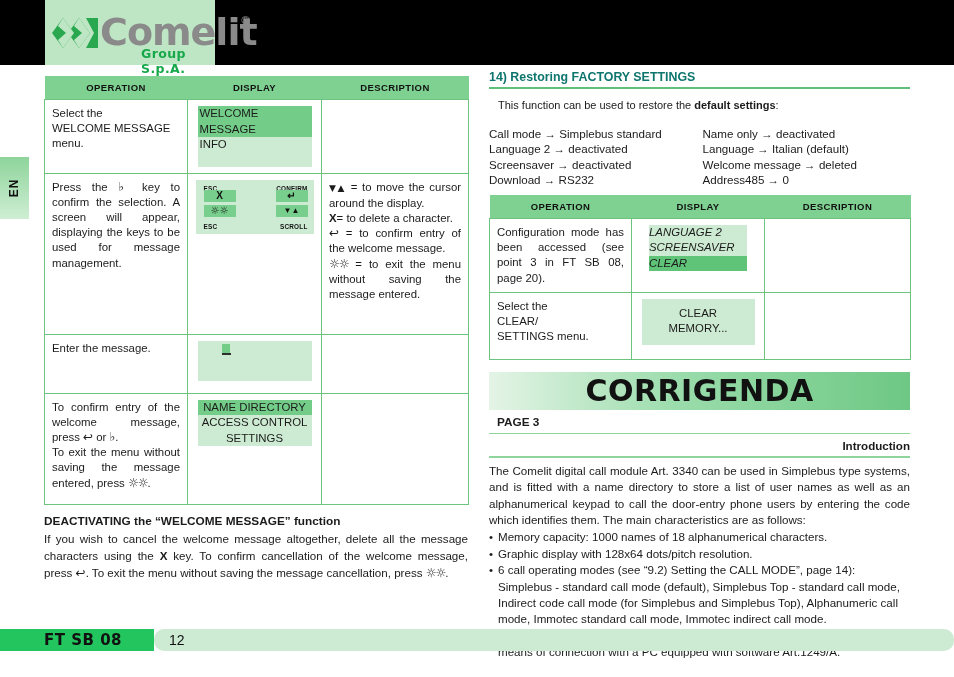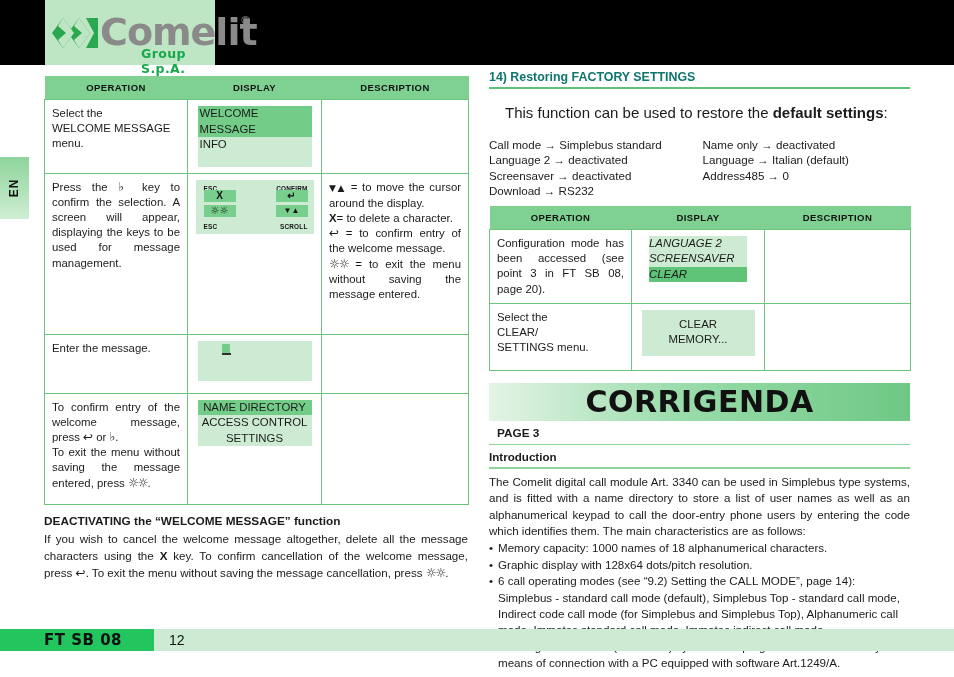--- a/index.html
+++ b/index.html
@@ -95,21 +95,21 @@
     position:absolute;background:#78cf8d;text-align:center;
     font-weight:bold;color:#111;
   }
   
   .h-sec{
     font-size:12.4px;font-weight:bold;color:#0f766e;margin:0 0 3px 0;
   }
   .rule{height:2px;background:#5fc07a;margin:0 0 5px 0;}
   .rule-thin{height:1.5px;background:#8ed49b;margin:0 0 5px 0;}
   p.body{
-    font-size:15px;line-height:15.6px;margin:16px;color:#1b1b1b;
+    font-size:11px;line-height:15.6px;margin:9px;color:#1b1b1b;
   }
   .deact-title{
     font-size:11.8px;font-weight:bold;margin:9px 0 2px 0;
   }
   .deact-body{
     font-size:11.6px;line-height:17px;text-align:justify;margin:0;
   }
   .def-grid{
     display:flex;font-size:11.6px;line-height:15.6px;margin-top:12px;
   }
@@ -120,40 +120,40 @@
   .corrigenda{
     height:38px;width:421px;
     background:linear-gradient(90deg,#e4f4e6 0%,#9adcab 45%,#6ec884 100%);
     text-align:center;
     font-size:30px;font-weight:bold;letter-spacing:0.5px;color:#111;
     line-height:38px;
     font-family:"DejaVu Sans", sans-serif;
     margin-top:12px;
   }
   .page3{font-size:11.8px;font-weight:bold;margin:5px 0 4px 0;padding-left:8px;}
-  .intro-t{font-size:11.6px;font-weight:bold;margin:4px 0 4px 0;}
+  .intro-t{font-size:11.6px;font-weight:bold;margin:4px 0 4px 0;text-align:right;}
   .intro-p{font-size:11.6px;line-height:16.4px;text-align:justify;margin:0;}
   ul.feat{margin:1px 0 0 0;padding:0;list-style:none;font-size:11.6px;line-height:16.4px;}
   ul.feat li{position:relative;padding-left:9px;margin:0;}
   ul.feat li:before{content:"\2022";position:absolute;left:0;top:0;}
   ul.feat li.cont{padding-left:9px;}
   ul.feat li.cont:before{content:"";}
 
   
   .footer{position:absolute;left:0;top:629px;width:954px;height:22px;}
   .footer-a{
     position:absolute;left:0;top:0;width:154px;height:22px;background:#22c55e;
   }
   .footer-a span{
     position:absolute;left:44px;top:0;line-height:22px;
     font-size:15px;font-weight:bold;color:#111;
     font-family:"DejaVu Sans", sans-serif;letter-spacing:0.5px;
   }
   .footer-b{
-    position:absolute;left:154px;top:0;width:800px;height:22px;background:#cdebd2;
+    position:absolute;left:154px;top:0;width:800px;height:22px;background:#cdebd2;border-radius:10px;
   }
   .footer-b span{
     position:absolute;left:15px;top:0;line-height:22px;font-size:14px;color:#111;
   }
   .ic{font-family:"DejaVu Sans", sans-serif;}
   .bell{font-size:12px;}
   .book{font-size:12px;letter-spacing:-1px;}
   .arr{font-size:12px;}
   b.tight{font-weight:bold;}
 </style>
@@ -284,20 +284,21 @@
   <div class="def-grid">
     <div>
       <div>Call mode → Simplebus standard</div>
       <div>Language 2 → deactivated</div>
       <div>Screensaver → deactivated</div>
       <div>Download → RS232</div>
     </div>
     <div class="r">
       <div>Name only → deactivated</div>
       <div>Language → Italian (default)</div>
+      <div>Welcome message → deleted</div>
       <div>Address485 → 0</div>
     </div>
   </div>
 
   <table class="doc" style="margin-top:7px;">
     <colgroup>
         <col style="width:142px">
         <col style="width:133px">
         <col style="width:146px">
       </colgroup>

